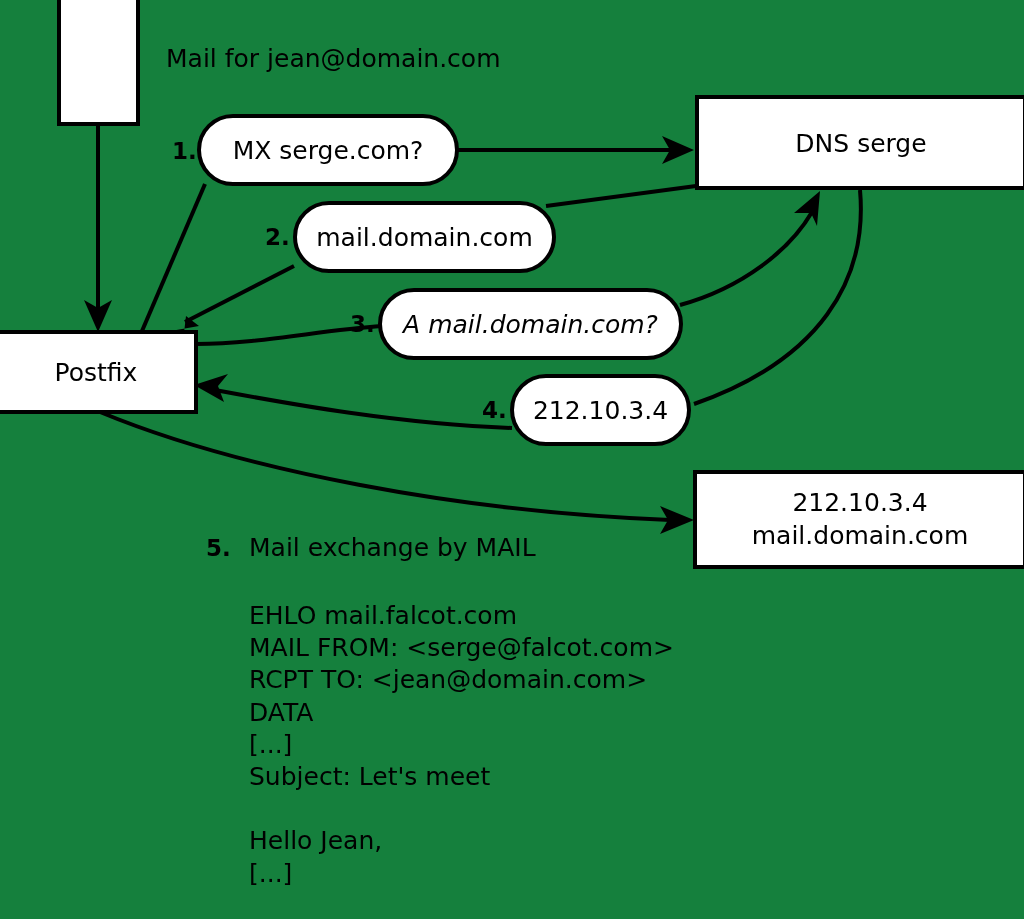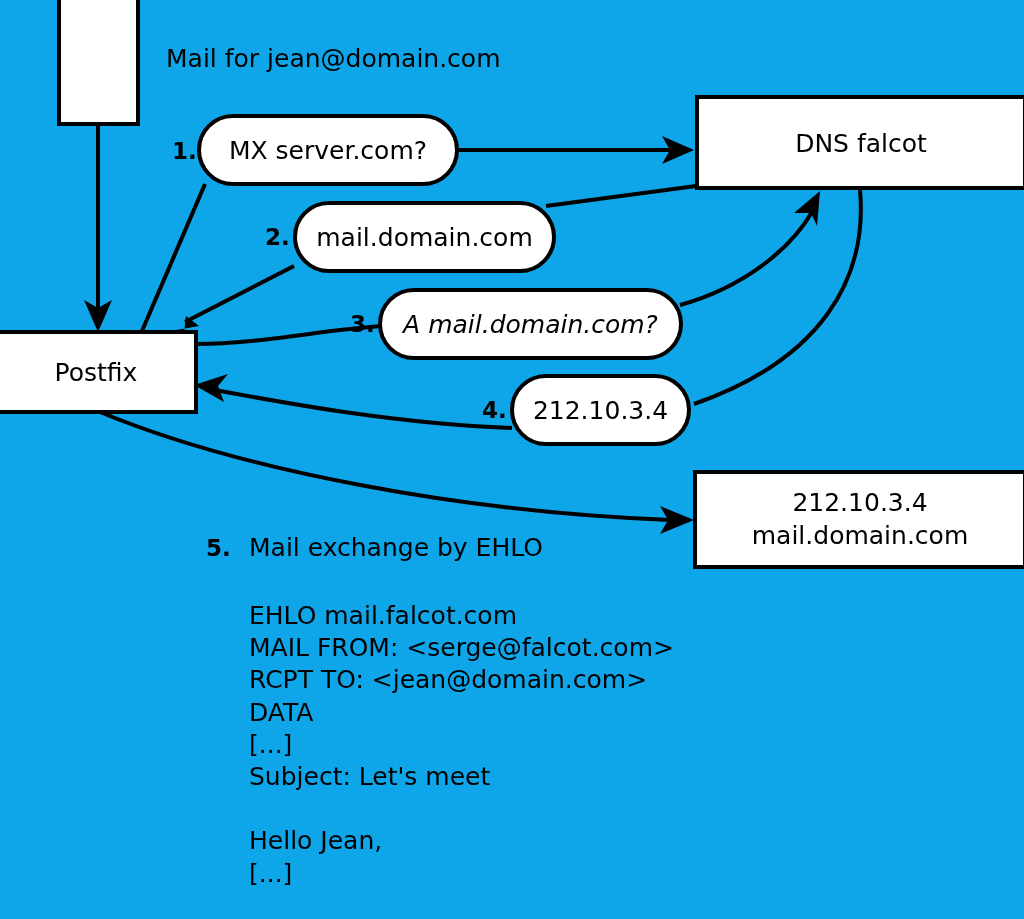--- a/index.html
+++ b/index.html
@@ -8,21 +8,21 @@
     background: #ffffff;
   }
   body {
     font-family: "DejaVu Sans", "Liberation Sans", sans-serif;
     color: #000000;
   }
   #canvas {
     position: relative;
     width: 1024px;
     height: 919px;
-    background: #0ea5e9;
+    background: #15803d;
     overflow: hidden;
   }
   svg.layer {
     position: absolute;
     left: 0;
     top: 0;
     width: 1024px;
     height: 919px;
   }
   .node-rect {
@@ -136,39 +136,39 @@
     <rect class="bubble-rect" x="199" y="116" width="258" height="68" rx="34" ry="34"></rect>
     <rect class="bubble-rect" x="295" y="203" width="259" height="68" rx="34" ry="34"></rect>
     <rect class="bubble-rect" x="380" y="290" width="301" height="68" rx="34" ry="34"></rect>
     <rect class="bubble-rect" x="512" y="376" width="177" height="68" rx="34" ry="34"></rect>
   </svg>
 
   <div class="txt caption" style="left:166px; top:46px;">Mail for jean@domain.com</div>
 
   <div class="txt node-label" style="left:-4px; top:360px; width:200px;">Postfix</div>
 
-  <div class="txt node-label" style="left:697px; top:131px; width:328px;">DNS falcot</div>
+  <div class="txt node-label" style="left:697px; top:131px; width:328px;">DNS serge</div>
 
   <div class="txt node-label-2" style="left:695px; top:487px; width:330px;">212.10.3.4</div>
   <div class="txt node-label-2" style="left:695px; top:520px; width:330px;">mail.domain.com</div>
 
   <div class="txt step-num" style="left:172px; top:140px;">1.</div>
-  <div class="txt bubble-label" style="left:199px; top:138px; width:258px;">MX server.com?</div>
+  <div class="txt bubble-label" style="left:199px; top:138px; width:258px;">MX serge.com?</div>
 
   <div class="txt step-num" style="left:265px; top:226px;">2.</div>
   <div class="txt bubble-label" style="left:295px; top:225px; width:259px;">mail.domain.com</div>
 
   <div class="txt step-num" style="left:350px; top:313px;">3.</div>
   <div class="txt bubble-label" style="left:380px; top:312px; width:301px;font-style:italic;">A mail.domain.com?</div>
 
   <div class="txt step-num" style="left:482px; top:399px;">4.</div>
   <div class="txt bubble-label" style="left:512px; top:398px; width:177px;">212.10.3.4</div>
 
   <div class="txt step-num" style="left:206px; top:537px;">5.</div>
-  <div class="txt caption" style="left:249px; top:535px;">Mail exchange by EHLO</div>
+  <div class="txt caption" style="left:249px; top:535px;">Mail exchange by MAIL</div>
 
   <div class="txt transcript" style="left:249px; top:600px;"><span>EHLO mail.falcot.com
 MAIL FROM: &lt;serge@falcot.com&gt;
 RCPT TO: &lt;jean@domain.com&gt;
 DATA
 [...]
 Subject: Let's meet
 
 Hello Jean,
 [...]

